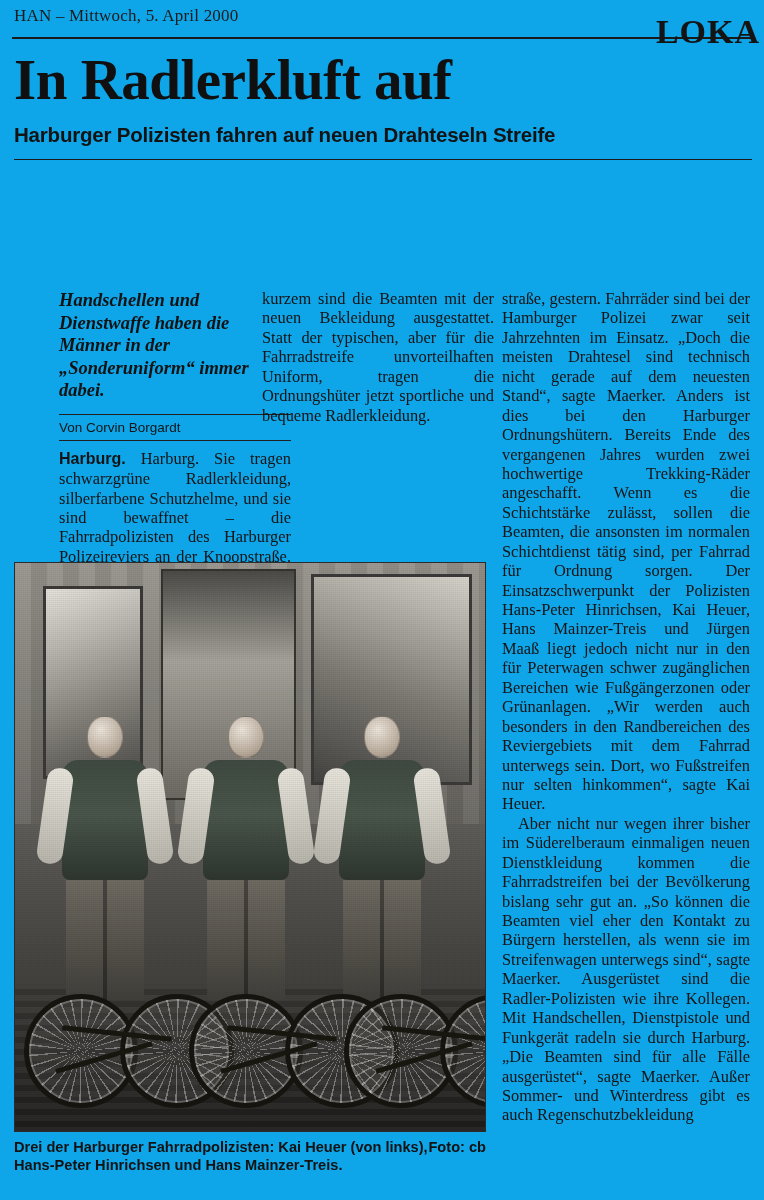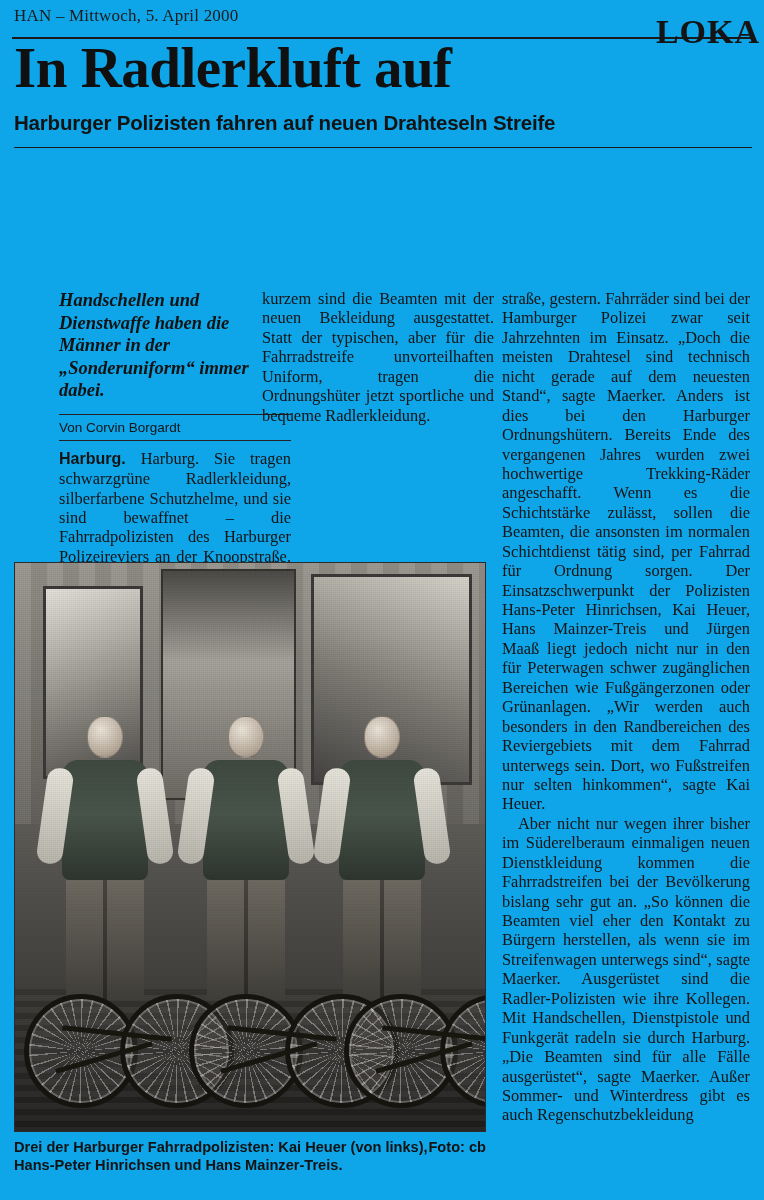--- a/index.html
+++ b/index.html
@@ -48,21 +48,21 @@
     line-height: 1;
     margin-top: 15px;
   }
   .rule-top {
     height: 2px;
     background: #1a1a1a;
     margin: 3px 10px 0 12px;
   }
   
   .headline-wrap {
-    padding: 0 12px 0 14px;
+    padding: 12px 12px 0 14px;
   }
   .headline {
     font-family: "Liberation Serif", serif;
     font-weight: bold;
     font-size: 57px;
     line-height: 1.02;
     letter-spacing: -0.5px;
     color: #101010;
     margin: 0;
   }

